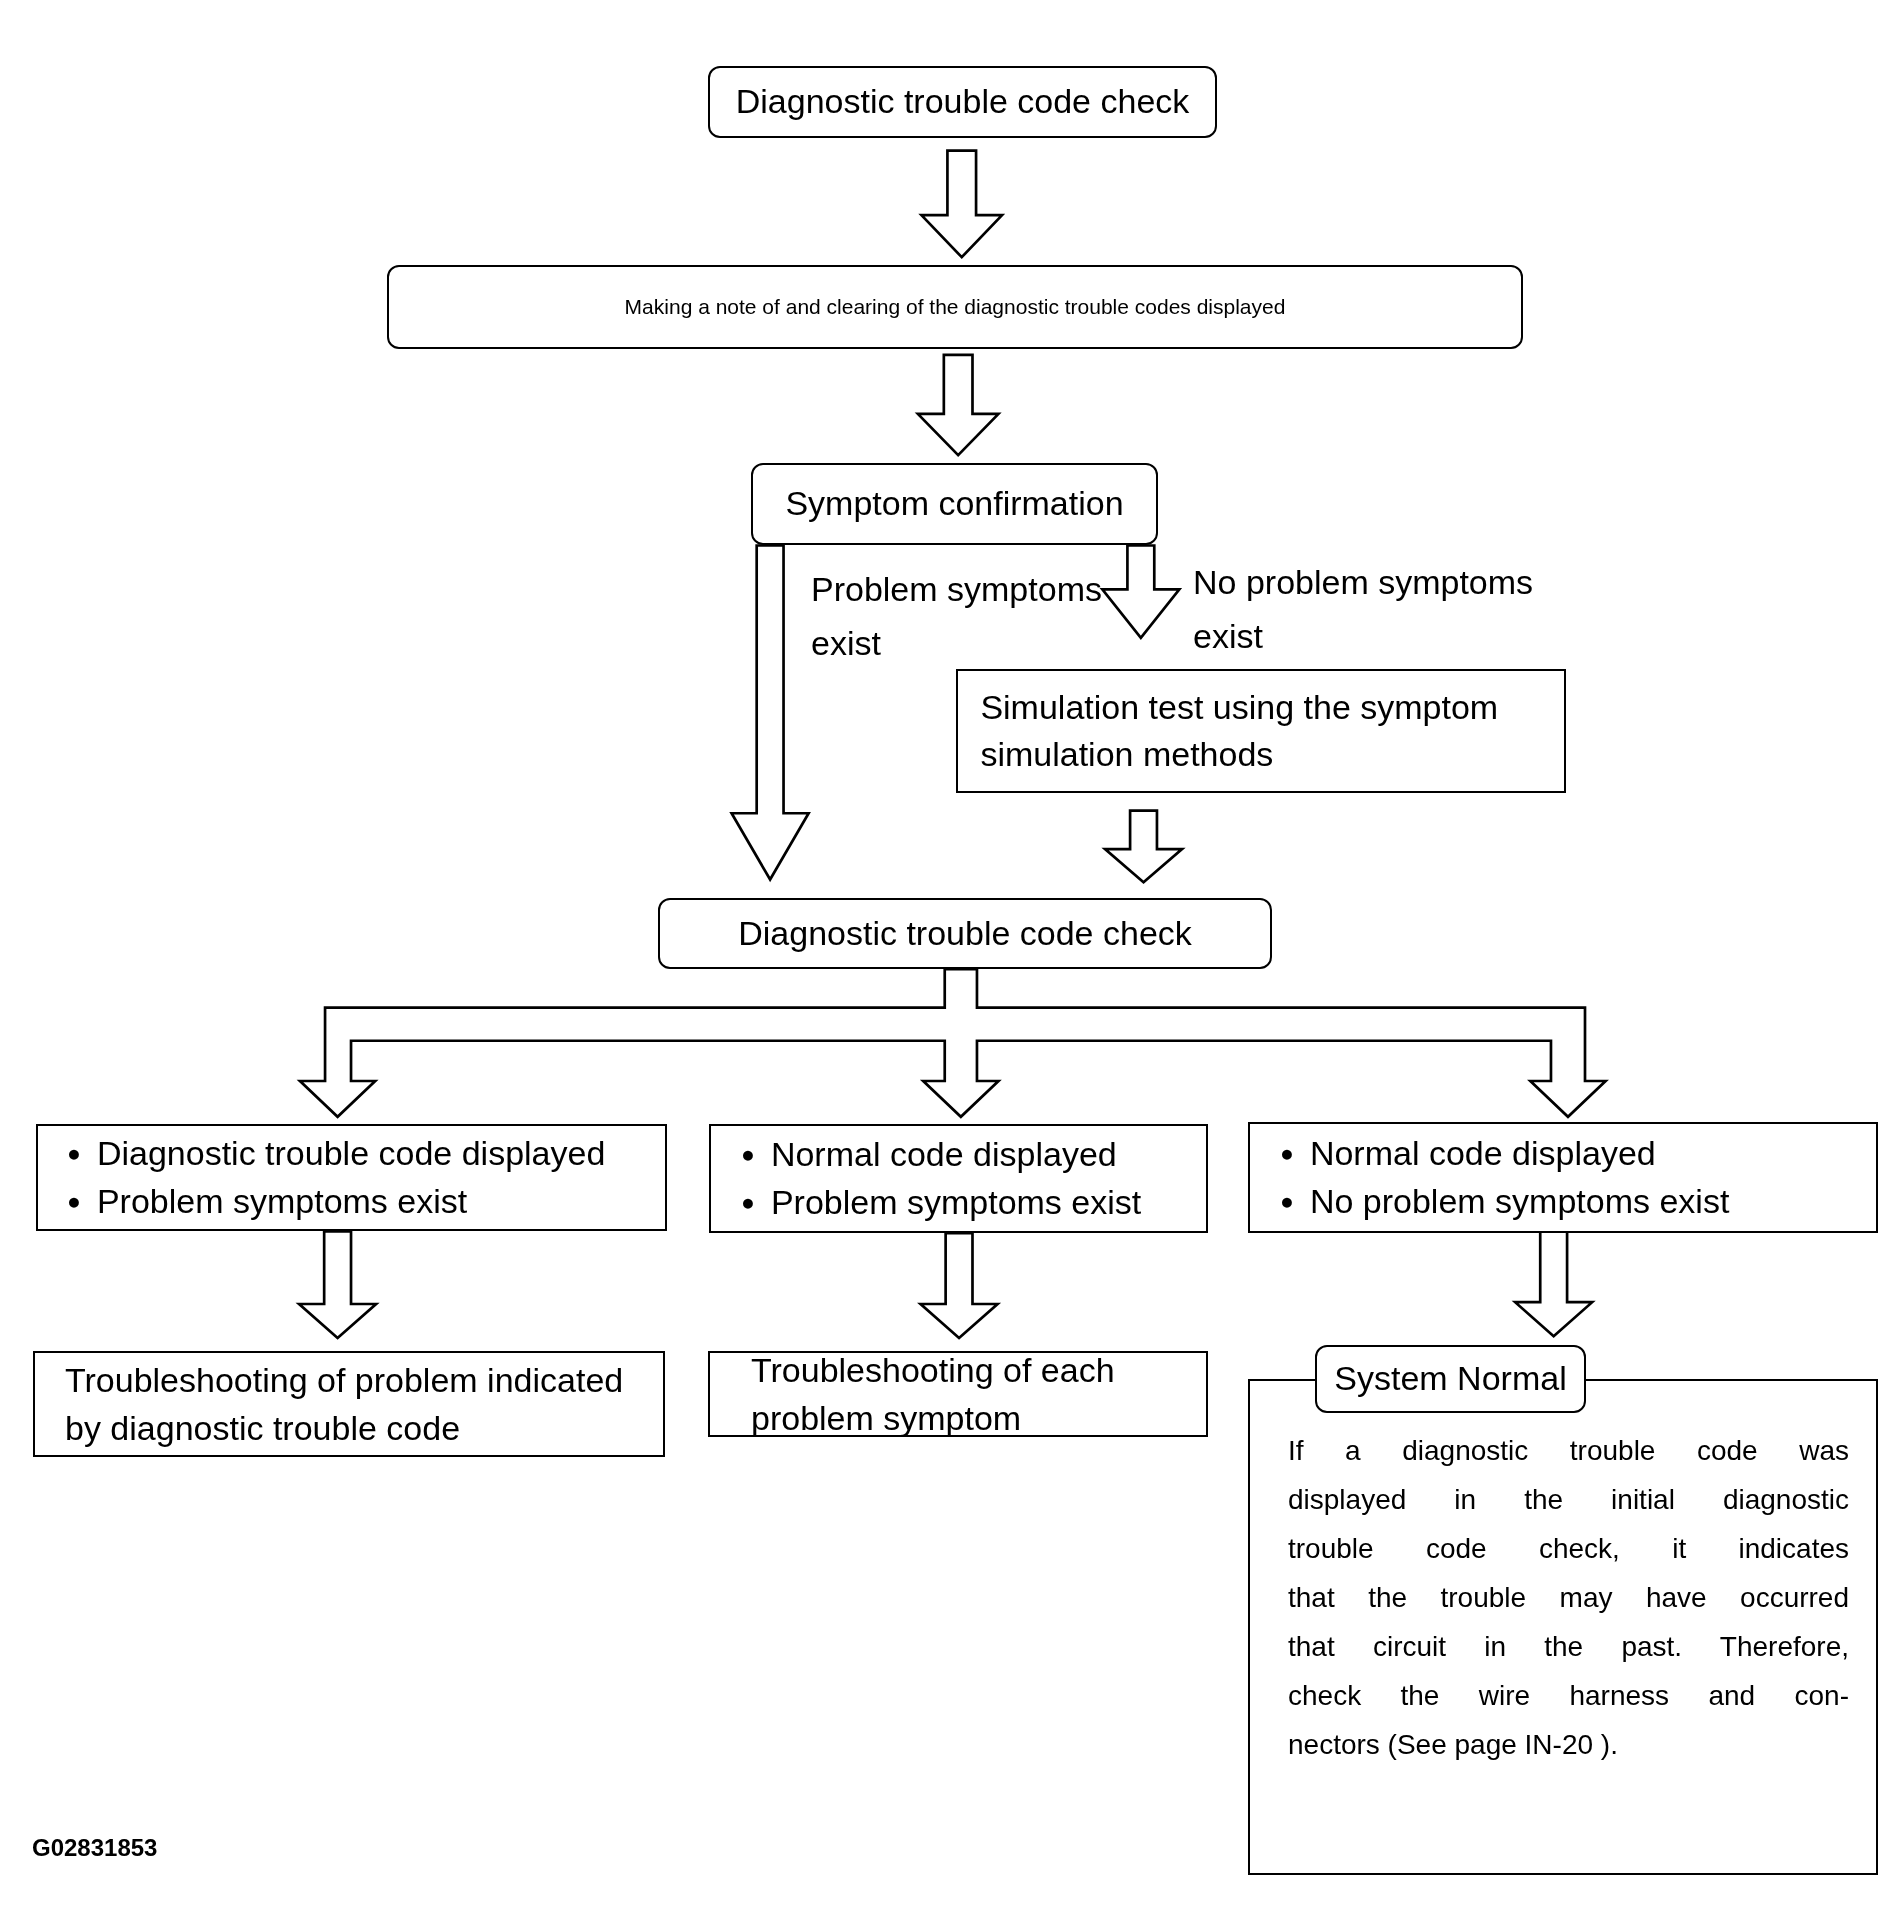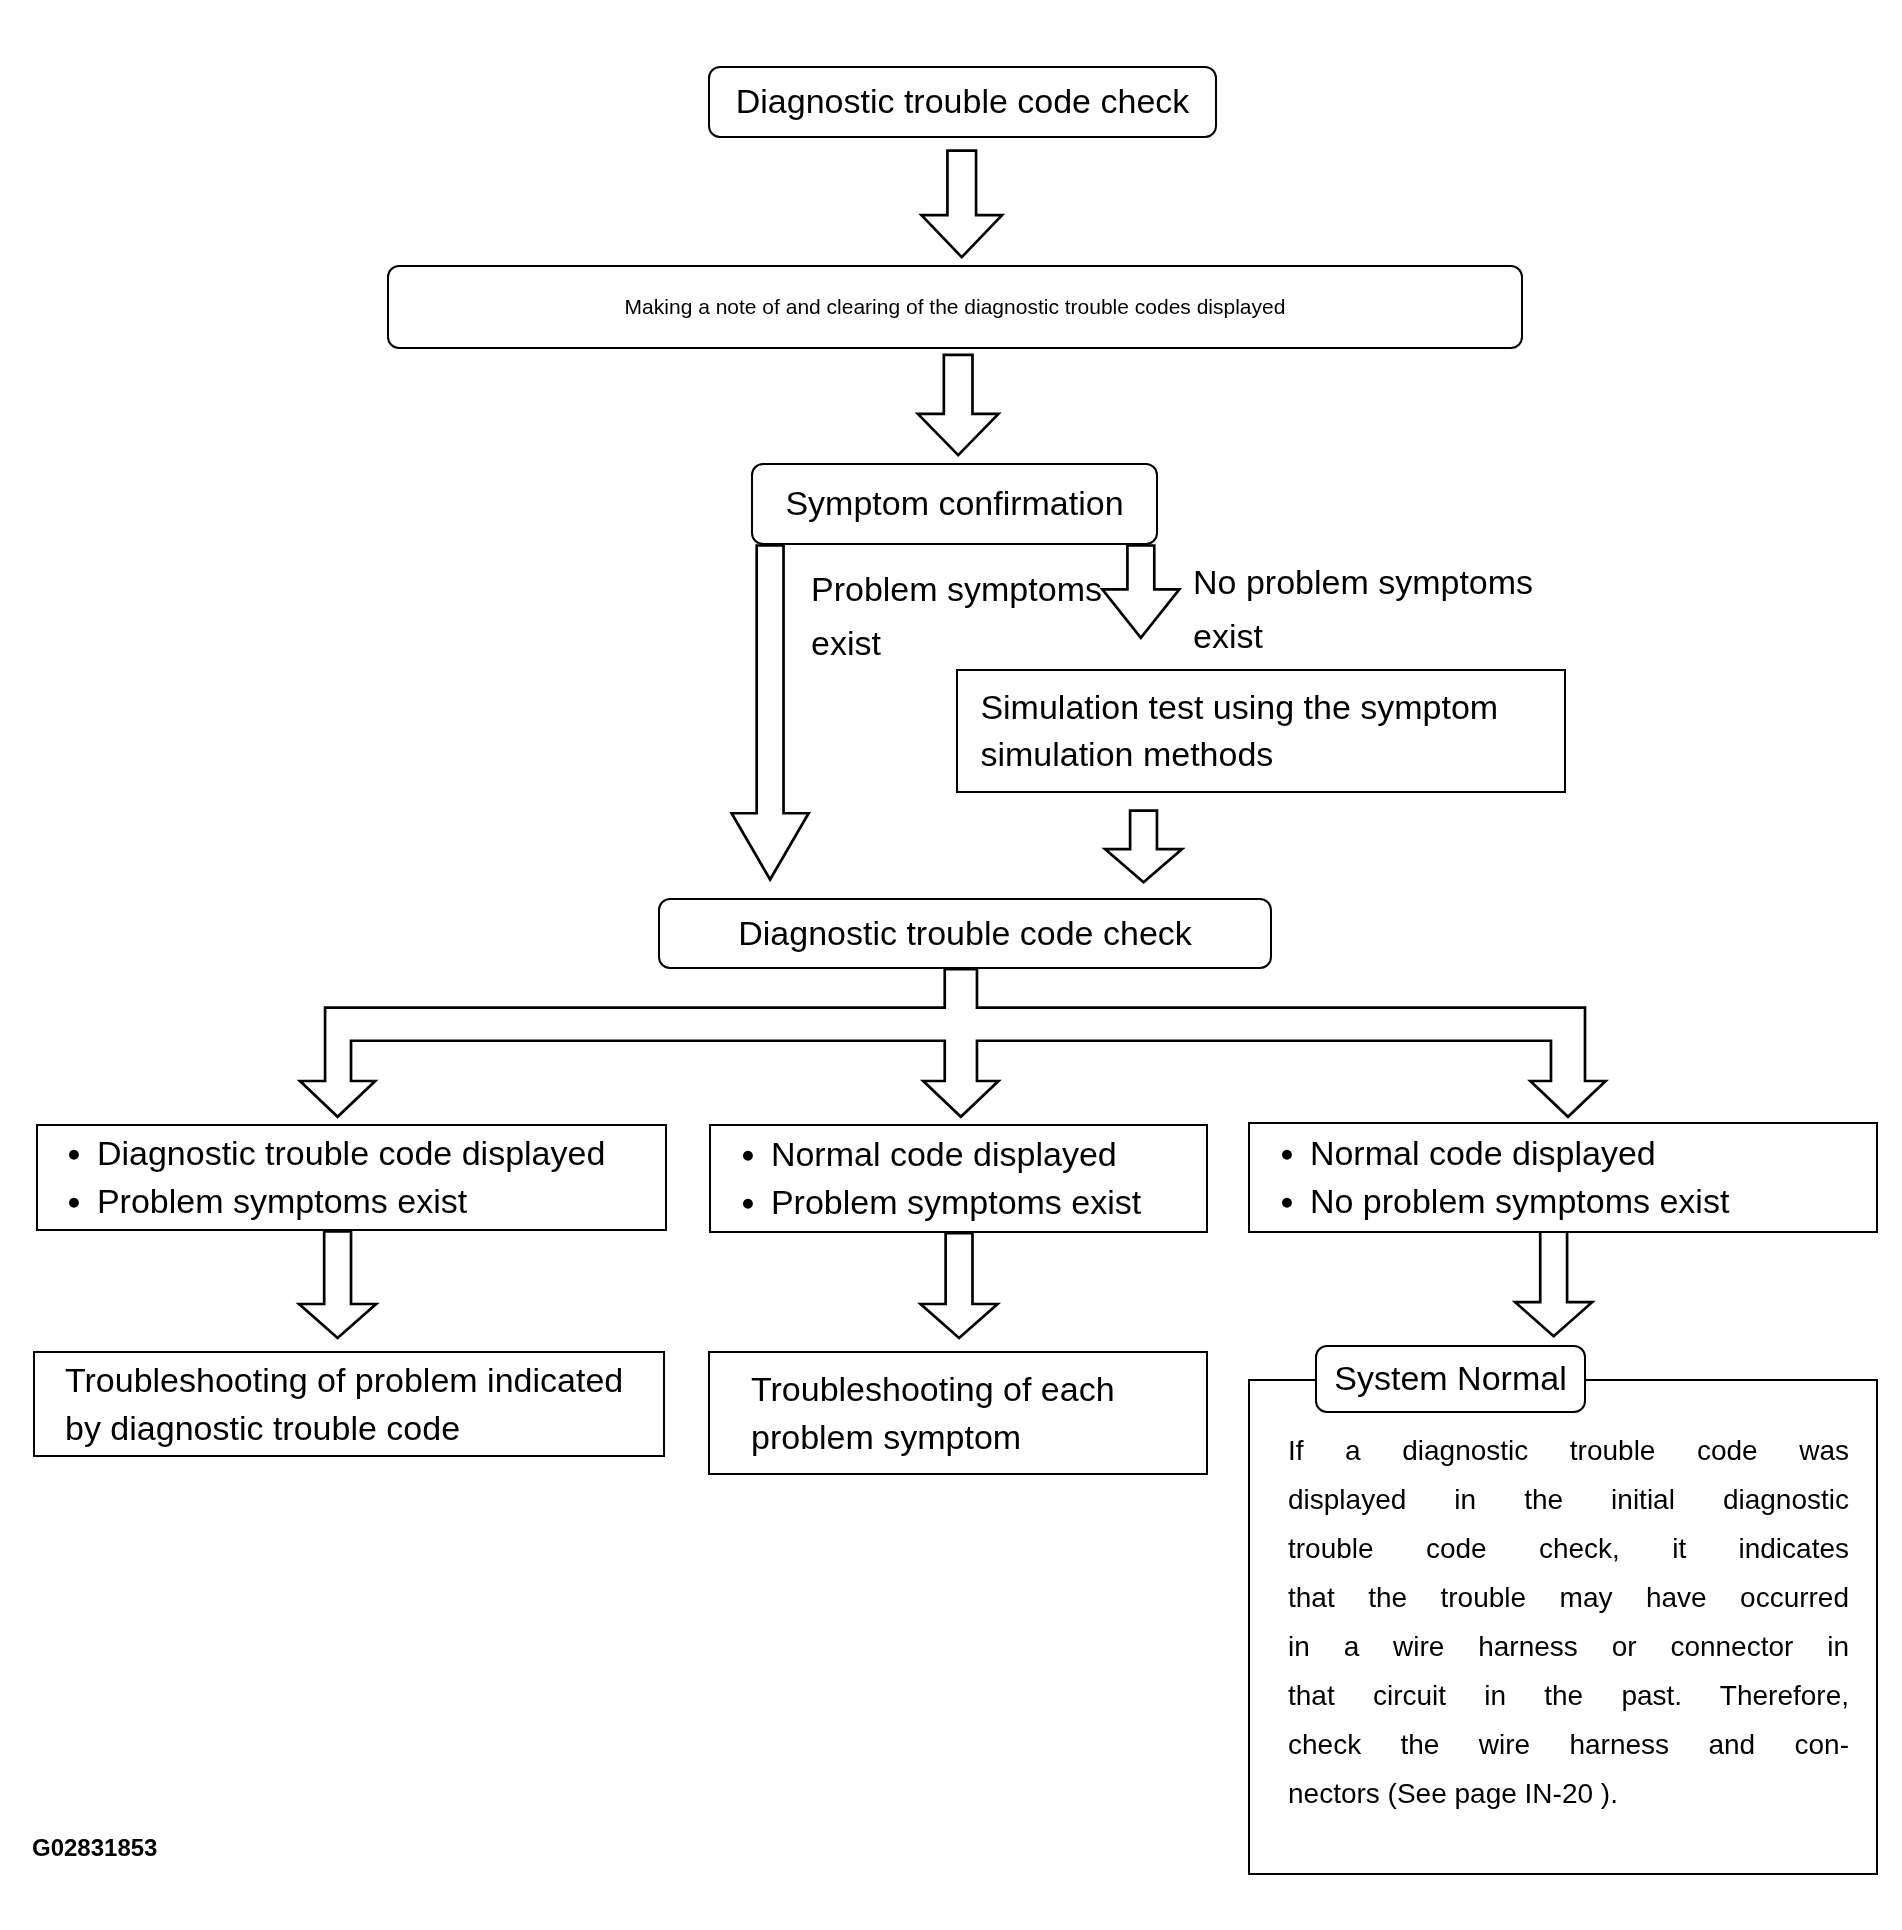--- a/index.html
+++ b/index.html
@@ -17,21 +17,21 @@
   
   .box-a{left:708px;top:66px;width:509px;height:72px;}
   .box-b{left:387px;top:265px;width:1136px;height:84px;font-size:21px;}
   .box-c{left:751px;top:463px;width:407px;height:82px;}
   .box-d{left:956px;top:669px;width:610px;height:124px;padding:0 18px 0 22.4px;line-height:47px;}
   .box-e{left:658px;top:898px;width:614px;height:71px;}
   .box-f{left:36px;top:1124px;width:631px;height:107px;padding-left:29px;}
   .box-g{left:709px;top:1124px;width:499px;height:109px;padding-left:30px;}
   .box-h{left:1248px;top:1122px;width:630px;height:111px;padding-left:30px;}
   .box-i{left:33px;top:1351px;width:632px;height:106px;padding:0 9px 0 30px;line-height:48px;}
-  .box-j{left:708px;top:1351px;width:500px;height:124px;padding:0 9px 0 41px;line-height:48px;}
+  .box-j{left:708px;top:1351px;width:500px;height:86px;padding:0 9px 0 41px;line-height:48px;}
   .box-l{left:1248px;top:1379px;width:630px;height:496px;display:block;z-index:2;}
   .box-k{left:1315px;top:1345px;width:271px;height:68px;z-index:3;}
   
   .blist{display:flex;flex-direction:column;gap:7.2px;width:100%;}
   .brow{display:flex;align-items:center;gap:16px;line-height:41px;}
   .bdot{font-size:23px;flex:0 0 auto;}
   
   .edge-label{position:absolute;z-index:2;font-size:34px;line-height:54px;}
   .label-left{left:811px;top:562px;width:322px;}
   .label-right{left:1193px;top:555px;width:376px;}
@@ -133,21 +133,20 @@
   <div class="fbox box-j">
     <span>Troubleshooting of each problem symptom</span>
   </div>
 
   <div class="fbox box-l">
     <div class="para">
       <div class="jline">If a diagnostic trouble code was</div>
       <div class="jline">displayed in the initial diagnostic</div>
       <div class="jline">trouble code check, it indicates</div>
       <div class="jline">that the trouble may have occurred</div>
-      <div class="jline">in a wire harness or connector in</div>
       <div class="jline">that circuit in the past. Therefore,</div>
       <div class="jline">check the wire harness and con-</div>
       <div class="jline last">nectors (See page IN-20 ).</div>
     </div>
   </div>
 
   <div class="fbox center nowrap box-k">
     <span>System Normal</span>
   </div>
 

